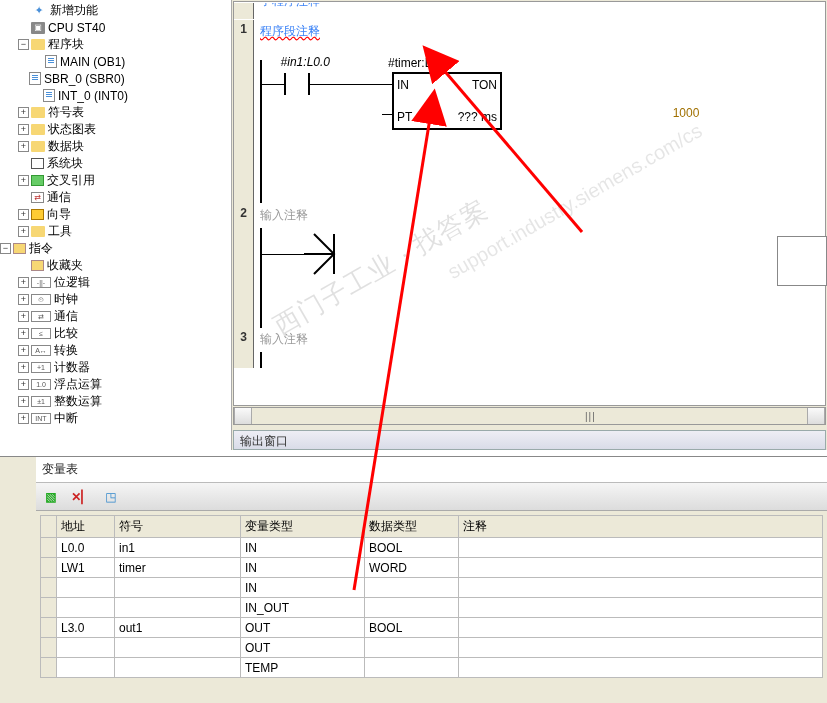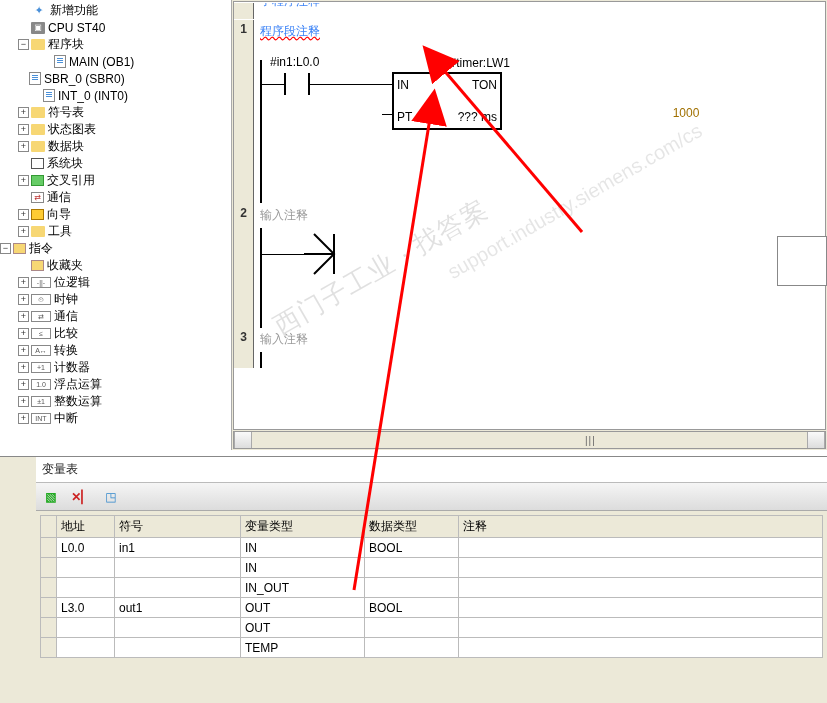--- a/index.html
+++ b/index.html
@@ -48,26 +48,26 @@
 .net3 { height: 40px; }
 .net3 .network-gutter, .net3 .network-body { height: 40px; }
 
 .rail { position: absolute; left: 6px; top: 40px; bottom: 0; width: 2px; background: #000; }
 .rail2 { position: absolute; left: 6px; top: 24px; bottom: 0; width: 2px; background: #000; }
 .wire { position: absolute; background: #000; height: 1px; }
 
 .contact { position: absolute; }
 .contact .cl, .contact .cr { position: absolute; top: 0; width: 2px; height: 22px; background: #000; }
 .contact .cl { left: 0; } .contact .cr { right: 0; }
-.contact-lbl { position: absolute; top: -18px; left: -14px; width: 60px; text-align: left; }
+.contact-lbl { position: absolute; top: -18px; left: -14px; width: 60px; text-align: right; font-style: italic; }
 
 .ton-box { position: absolute; border: 2px solid #000; width: 110px; height: 58px; background: #fff; }
 .ton-lbl { position: absolute; left: 3px; font-size: 12px; }
 .ton-lbl.r { right: 3px; left: auto; }
-.ton-title { position: absolute; top: -18px; left: -6px; width: 122px; text-align: right; }
+.ton-title { position: absolute; top: -18px; left: -6px; width: 122px; text-align: left; }
 .pt-val { position: absolute; right: 114px; text-align: center; width: 50px; }
 
 .ret-arrow { position: absolute; }
 .ret-arrow svg { display: block; }
 
 .placeholder-comment { color: #999; }
 
 .hscroll-stub { height: 18px; background: #ece9d8; border: 1px solid #999; margin: 0 1px 1px 1px; display: flex; }
 .hscroll-track { flex: 1; position: relative; }
 .hscroll-thumb-line { position: absolute; left: 60%; top: 3px; font-size: 10px; letter-spacing: 1px; color: #666; }
@@ -120,21 +120,21 @@
         <span class="expander-empty"></span>
         <span class="ticon ticon-chip">▣</span>
         <span class="tlabel">CPU ST40</span>
       </div>
     <div class="tree-item">
         <span class="dots"></span>
         <span class="expander">−</span>
         <span class="ticon ticon-folder"></span>
         <span class="tlabel">程序块</span>
       </div>
-    <div class="tree-item" style="padding-left:41px">
+    <div class="tree-item" style="padding-left:32px">
         <span class="expander-empty"></span>
         <span class="ticon ticon-page"></span>
         <span class="tlabel">MAIN (OB1)</span>
       </div>
     <div class="tree-item" style="padding-left:16px">
         <span class="expander-empty"></span>
         <span class="ticon ticon-page"></span>
         <span class="tlabel">SBR_0 (SBR0)</span>
       </div>
     <div class="tree-item" style="padding-left:30px">
@@ -318,20 +318,21 @@
     </div>
 
     <div class="hscroll-stub">
       <div class="hscroll-btn"></div>
       <div class="hscroll-track">
           <span class="hscroll-thumb-line">|||</span>
         </div>
       <div class="hscroll-btn"></div>
     </div>
 
+    <div class="output-header"><span>输出窗口</span></div>
   </div>
 </div>
 
 <div class="var-panel">
   <div class="var-title">变量表</div>
   <div class="var-toolbar">
     <span class="tb-btn tb-add">▧</span>
     <span class="tb-btn tb-del">✕▏</span>
     <span class="tb-btn" style="color:#38c">◳</span>
   </div>
@@ -351,20 +352,28 @@
           <tr>
             <td class="rowhdr"></td>
             <td>L0.0</td>
             <td>in1</td>
             <td>IN</td>
             <td>BOOL</td>
             <td></td>
           </tr>
           <tr>
             <td class="rowhdr"></td>
+            <td>LW1</td>
+            <td>timer</td>
+            <td>IN</td>
+            <td>WORD</td>
+            <td></td>
+          </tr>
+          <tr>
+            <td class="rowhdr"></td>
             <td></td>
             <td></td>
             <td>IN</td>
             <td></td>
             <td></td>
           </tr>
           <tr>
             <td class="rowhdr"></td>
             <td></td>
             <td></td>

